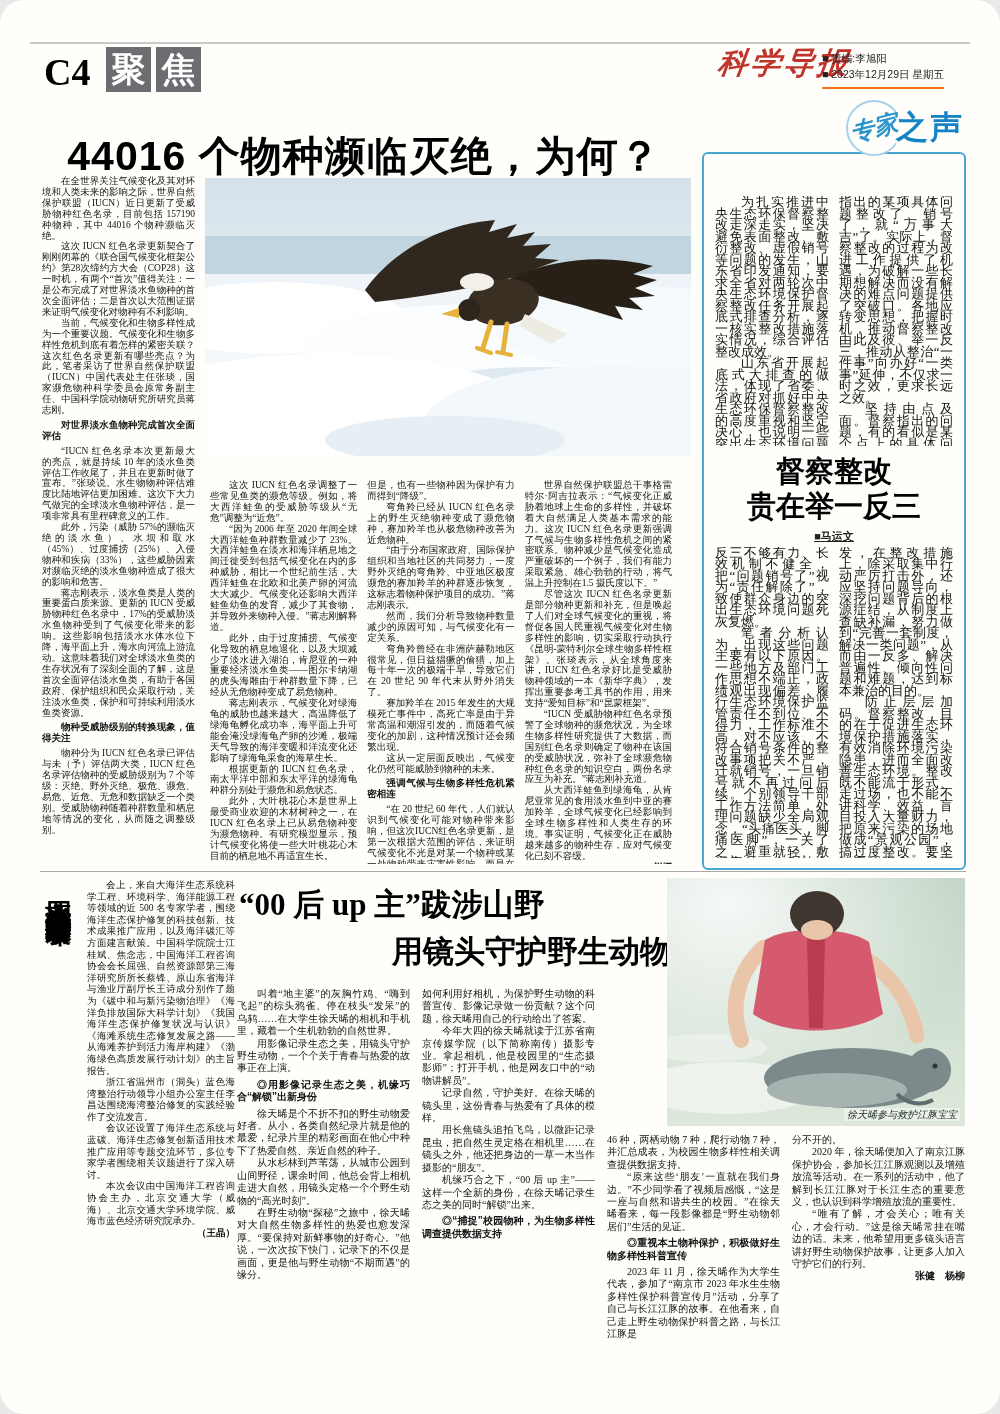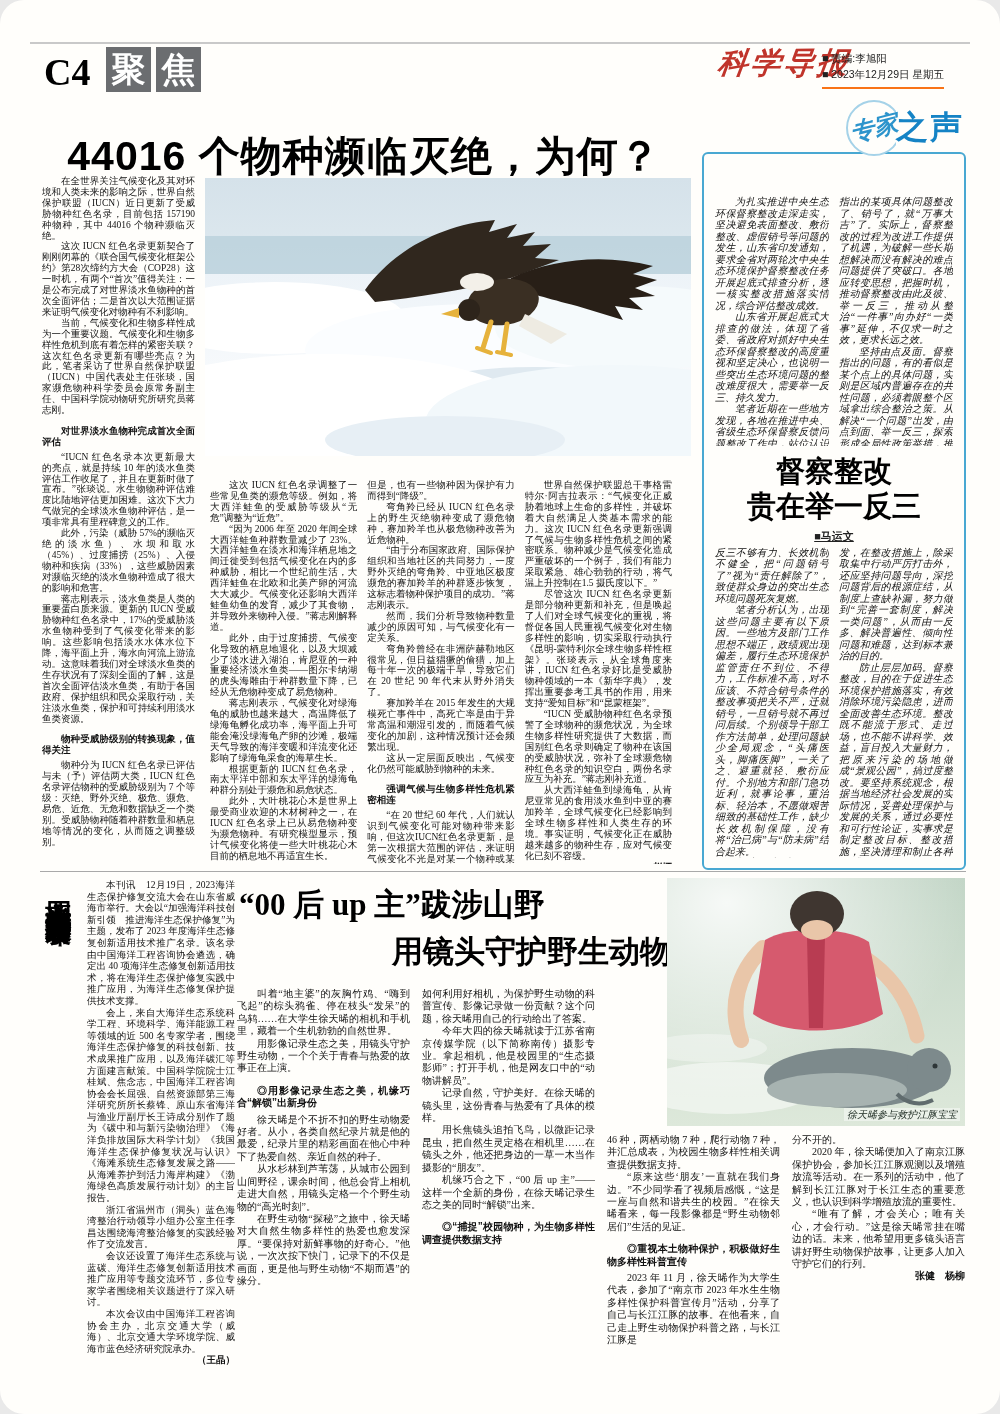--- a/index.html
+++ b/index.html
@@ -16,21 +16,21 @@
         color:#c0342b;transform:skewX(-7deg);letter-spacing:3px;}
   .pubinfo{position:absolute;left:822px;top:50px;width:122px;font:10.5px/16px "Liberation Sans",sans-serif;
         color:#222;border-bottom:2px solid #f97316;padding-bottom:5px;}
 
   
   .main-headline{position:absolute;left:58px;top:106px;width:612px;text-align:center;
         font:700 41px/1.15 "Liberation Sans",sans-serif;color:#000;letter-spacing:1px;}
   .news{font-size:9.5px;line-height:10.9px;text-align:justify;}
   .col p{margin:0;text-indent:2em;}
   .col p.t-cont{text-indent:0;}
-  .col p.t-sub{font-weight:700;font-family:"Liberation Sans",sans-serif;margin:10px 0 4px;}
+  .col p.t-sub{font-weight:700;font-family:"Liberation Sans",sans-serif;margin:4px 0 4px;}
   .col p.t-byline{text-align:right;font-weight:700;text-indent:0;}
   .main-col1{position:absolute;left:42px;top:176px;width:153px;height:690px;overflow:hidden;}
   .eagle-photo{position:absolute;left:205px;top:178px;width:486px;height:278px;overflow:hidden;}
   .main-caption{position:absolute;left:205px;top:459px;width:486px;text-align:right;
         font:italic 10px/13px "Liberation Serif",serif;color:#222;}
   .main-caption b{font-style:normal;}
   .main-cols{position:absolute;left:210px;top:480px;width:462px;height:384px;display:flex;gap:10px;}
   .main-cols .col{flex:1;overflow:hidden;}
 
   
@@ -39,21 +39,21 @@
         padding:42px 11px 10px;display:flex;flex-direction:column;box-sizing:border-box;background:#fffefb;}
   .expert-logo{position:absolute;top:0;right:2px;height:60px;display:flex;align-items:center;z-index:2;}
   .logo-circle{width:56px;height:56px;border:2px solid #a5d2e8;border-radius:50%;background:#fffefb;
         display:flex;align-items:center;justify-content:center;box-sizing:border-box;}
   .logo-script{font:700 italic 24px "Liberation Serif",serif;color:#2c94cc;transform:rotate(-14deg);}
   .logo-bold{font:900 32px "Liberation Sans",sans-serif;color:#1583c5;margin-left:-6px;letter-spacing:2px;
         background:#fffefb;}
   .sb-row{display:flex;gap:10px;}
   .sb-row1{height:250px;overflow:hidden;}
   .sb-row2{flex:1;overflow:hidden;}
-  .sb-col{flex:1;overflow:hidden;font-style:italic;font-size:10px;line-height:11.5px;text-align:justify;}
+  .sb-col{flex:1;overflow:hidden;font-size:13px;line-height:11.5px;text-align:justify;}
   .sb-head{text-align:center;padding:8px 0 4px;}
   .sb-head div.hl{font:700 29px/1.2 "Liberation Sans",sans-serif;color:#000;}
   .sb-byline{font:700 11px/14px "Liberation Sans",sans-serif;margin-top:5px;color:#222;text-decoration:underline;}
 
   .mid-rule{position:absolute;left:40px;right:34px;top:871px;border-top:1px solid #a9a9a9;}
 
   
   .marine{position:absolute;left:40px;top:880px;width:195px;height:528px;}
   .v-headline{position:absolute;left:0;top:2px;width:38px;height:524px;writing-mode:vertical-rl;
         text-orientation:upright;font:700 26px/38px "Liberation Sans",sans-serif;letter-spacing:1px;color:#000;}
@@ -201,21 +201,20 @@
           </div>
       </div>
     </div>
   </aside>
 
   <div class="mid-rule"></div>
 
   <section class="marine">
     <div class="v-headline">四十项海洋生态修复创新适用技术名录发布</div>
     <div class="col up-colstyle marine-col" style="font-size:9.5px;line-height:11.6px;text-align:justify;">
-        <p>本刊讯　12月19日，2023海洋生态保护修复交流大会在山东省威海市举行。大会以“加强海洋科技创新引领　推进海洋生态保护修复”为主题，发布了 2023 年度海洋生态修复创新适用技术推广名录。该名录由中国海洋工程咨询协会遴选，确定出 40 项海洋生态修复创新适用技术，将在海洋生态保护修复实践中推广应用，为海洋生态修复保护提供技术支撑。</p>
         <p>会上，来自大海洋生态系统科学工程、环境科学、海洋能源工程等领域的近 500 名专家学者，围绕海洋生态保护修复的科技创新、技术成果推广应用，以及海洋碳汇等方面建言献策。中国科学院院士江桂斌、焦念志，中国海洋工程咨询协会会长屈强、自然资源部第三海洋研究所所长蔡锋、原山东省海洋与渔业厅副厅长王诗成分别作了题为《碳中和与新污染物治理》《海洋负排放国际大科学计划》《我国海洋生态保护修复状况与认识》《海滩系统生态修复发展之路——从海滩养护到活力海岸构建》《渤海绿色高质发展行动计划》的主旨报告。</p>
         <p>浙江省温州市（洞头）蓝色海湾整治行动领导小组办公室主任李昌达围绕海湾整治修复的实践经验作了交流发言。</p>
         <p>会议还设置了海洋生态系统与蓝碳、海洋生态修复创新适用技术推广应用等专题交流环节，多位专家学者围绕相关议题进行了深入研讨。</p>
         <p>本次会议由中国海洋工程咨询协会主办，北京交通大学（威海）、北京交通大学环境学院、威海市蓝色经济研究院承办。</p>
         <p class="t-byline">（王晶）</p>
       </div>
   </section>
 
   <section class="upzhu">
     <div class="up-headline">

